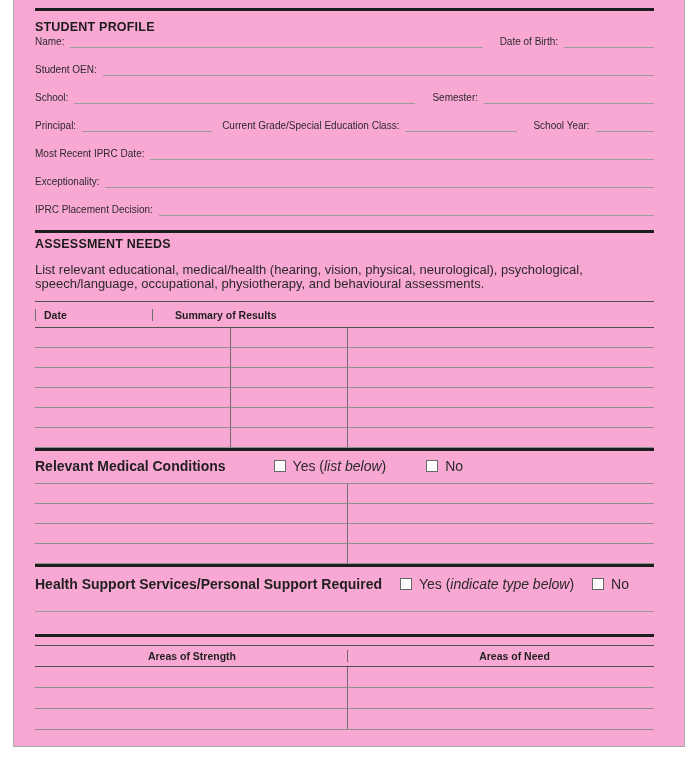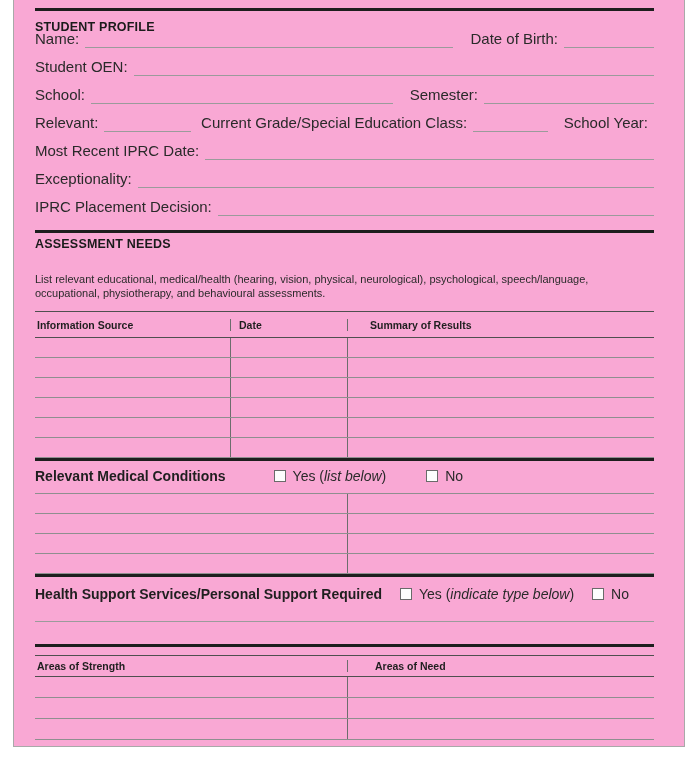--- a/index.html
+++ b/index.html
@@ -12,30 +12,30 @@
   .thickbar{height:3px;background:#1e1e1e;}
   .bar-top{margin-top:8px;}
   .bar-assess{margin-top:14px;}
   .bar-strength{margin-top:22px;}
   h1,h2{font-size:12.5px;line-height:13px;font-weight:bold;color:#1b1b1b;
         letter-spacing:.2px;margin:0;}
   .h-profile{margin-top:10px;}
   .h-assess{margin-top:5px;}
   .h-strength{margin-top:7px;}
   
-  .frow{display:flex;align-items:flex-end;font-size:15px;}
+  .frow{display:flex;align-items:flex-end;font-size:10px;}
   .frow-first{height:14px;}
   .frow-std{height:28px;}
   .flabel{white-space:nowrap;padding-right:6px;padding-bottom:1px;}
   .wline{border-bottom:1px solid #9b9b9b;height:12px;display:inline-block;}
   .grow{flex:1;}
   .ml17{margin-left:17px;} .ml10{margin-left:10px;} .ml16{margin-left:16px;}
   .w90{width:90px;} .w130{width:130px;} .w112{width:112px;} .w118{width:118px;} .w170{width:170px;}
   
-  .instructions{margin-top:22px;font-size:11px;line-height:13.5px;max-width:600px;}
+  .instructions{margin-top:12px;font-size:13px;line-height:13.5px;max-width:600px;}
   
   .atable{margin-top:11px;}
   .ahead{display:flex;height:25px;border-top:1px solid #4f4f4f;border-bottom:1px solid #4f4f4f;
          font-weight:bold;font-size:10.5px;align-items:center;color:#1f1f1f;}
   .arow{display:flex;height:19px;border-bottom:1px solid #8f8f8f;}
   .c1{width:195px;box-sizing:border-box;padding-left:2px;}
   .c2{width:117px;box-sizing:border-box;border-left:1px solid #6d6d6d;padding-left:8px;}
   .c3{flex:1;box-sizing:border-box;border-left:1px solid #6d6d6d;padding-left:22px;}
   
   .cbrow{display:flex;align-items:center;font-size:14px;}
@@ -48,21 +48,21 @@
   .cb-ml48{margin-left:48px;} .cb-ml40{margin-left:40px;} .cb-ml18{margin-left:18px;}
   .it{font-style:italic;}
   
   .mtable{margin-top:10px;}
   .mrow{display:flex;height:19px;border-bottom:1px solid #8f8f8f;}
   .mrow-first{border-top:1px solid #8f8f8f;}
   .mleft{width:312px;}
   .mright{flex:1;border-left:1px solid #6d6d6d;}
   .single-line{margin-top:19px;border-bottom:1px solid #9b9b9b;height:0;}
   
-  .stable{margin-top:8px;}
+  .stable{margin-top:8px;text-align:center;}
   .shead{display:flex;height:20px;border-top:1px solid #4f4f4f;border-bottom:1px solid #4f4f4f;
          font-weight:bold;font-size:10.5px;align-items:center;color:#1f1f1f;}
   .srow{display:flex;height:20px;border-bottom:1px solid #8f8f8f;}
   .sleft{width:312px;box-sizing:border-box;padding-left:2px;}
   .sright{flex:1;box-sizing:border-box;border-left:1px solid #6d6d6d;padding-left:27px;}
 </style>
 </head>
 <body>
 
 <div class="page">
@@ -84,21 +84,21 @@
     </div>
 
     <div class="frow frow-std">
       <span class="flabel">School:</span>
       <span class="wline grow"></span>
       <span class="flabel ml17">Semester:</span>
       <span class="wline w170"></span>
     </div>
 
     <div class="frow frow-std">
-      <span class="flabel">Relevant:</span>
+      <span class="flabel">Principal:</span>
       <span class="wline w130"></span>
       <span class="flabel ml10">Current Grade/Special Education Class:</span>
       <span class="wline w112"></span>
       <span class="flabel ml16">School Year:</span>
       <span class="wline grow"></span>
     </div>
 
     <div class="frow frow-std">
       <span class="flabel">Most Recent IPRC Date:</span>
       <span class="wline w118"></span>
@@ -114,21 +114,20 @@
       <span class="flabel">IPRC Placement Decision:</span>
       <span class="wline grow"></span>
     </div>
 
     <div class="thickbar bar-assess"></div>
     <h2 class="h-assess">ASSESSMENT NEEDS</h2>
     <div class="instructions">List relevant educational, medical/health (hearing, vision, physical, neurological), psychological, speech/language, occupational, physiotherapy, and behavioural assessments.</div>
 
     <div class="atable">
       <div class="ahead">
-        <span class="c1">Information Source</span>
         <span class="c2">Date</span>
         <span class="c3">Summary of Results</span>
       </div>
       <div class="arow">
           <span class="c1"></span>
           <span class="c2"></span>
           <span class="c3"></span>
         </div>
       <div class="arow">
           <span class="c1"></span>

